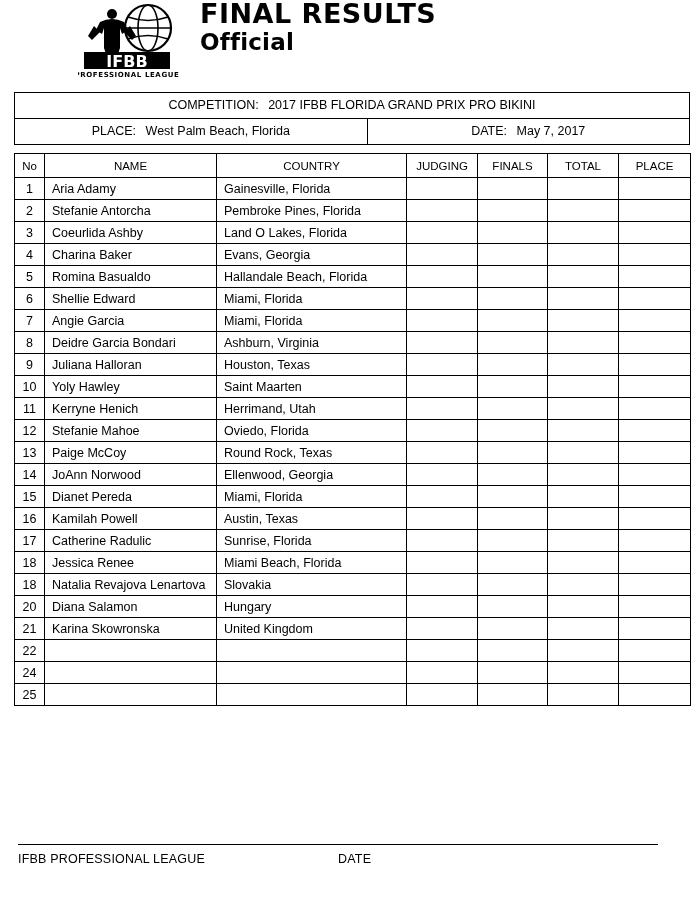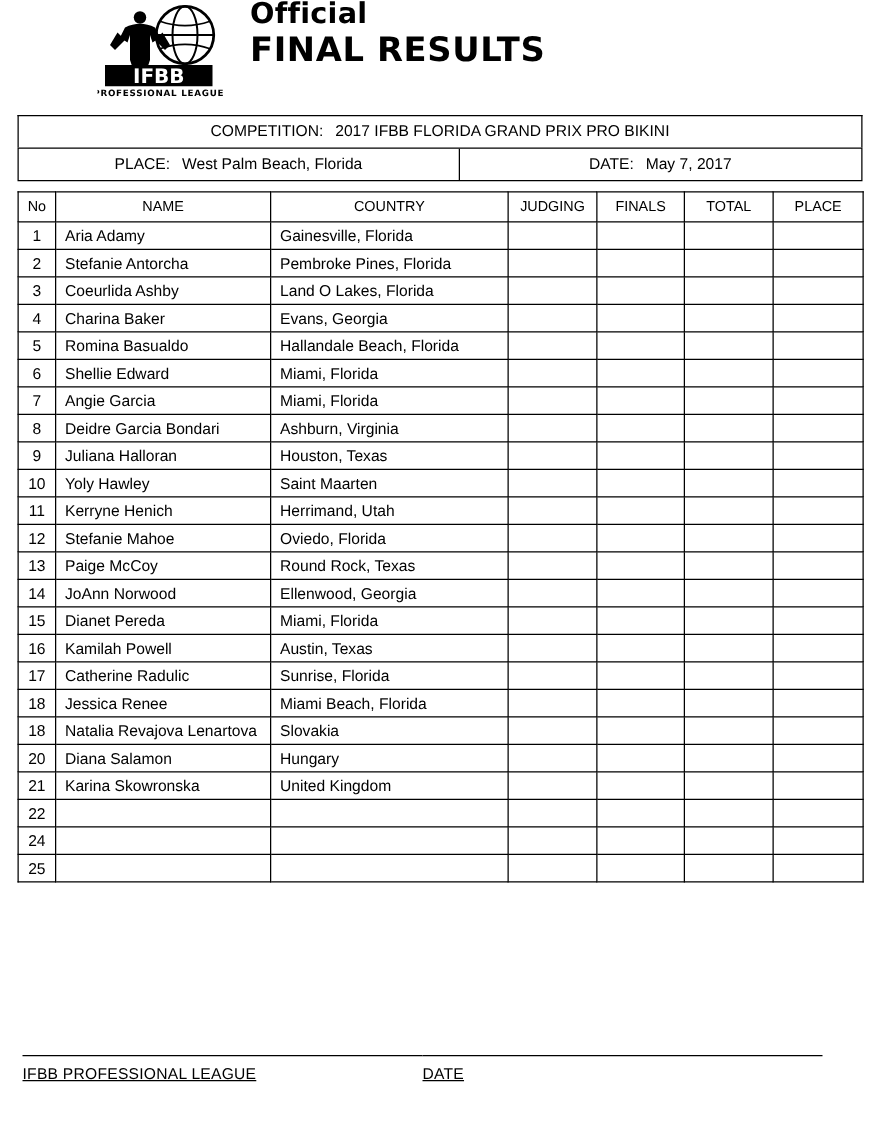--- a/index.html
+++ b/index.html
@@ -118,21 +118,20 @@
   td.name { padding-left: 7px; }
   td.country { padding-left: 7px; }
   td.blank { }
 
   
   .footer {
     position: absolute;
     left: 0;
     bottom: 34px;
     width: 588px;
-    text-decoration: underline;
   }
   .sig-lines {
     display: flex;
     padding: 0 0 0 18px;
   }
   .sig-block { }
   .sig-block.first { width: 340px; }
   .sig-rule {
     border-top: 1.5px solid #000;
     width: 320px;
@@ -166,22 +165,22 @@
             <path d="M52 24 L58 34 L54 38 L46 30 Z"></path>
           </g>
 
           <rect x="6" y="50" width="86" height="17" fill="#000"></rect>
           <text x="49" y="64.5" font-family="DejaVu Sans, sans-serif" font-size="16" font-weight="bold" fill="#fff" text-anchor="middle">IFBB</text>
           <text x="49" y="75" font-family="DejaVu Sans, sans-serif" font-size="7" font-weight="bold" fill="#000" text-anchor="middle" letter-spacing="0.6">PROFESSIONAL LEAGUE</text>
         </svg>
       </div>
     </div>
     <div class="title-wrap">
+      <div class="title-line title-2">FINAL RESULTS</div>
       <div class="title-line title-1">Official</div>
-      <div class="title-line title-2">FINAL RESULTS</div>
     </div>
   </div>
 
   <div class="info">
     <div class="info-row">
       <div class="info-cell full">
         <span class="lbl">COMPETITION:</span>
         <span class="val">2017 IFBB FLORIDA GRAND PRIX PRO BIKINI</span>
       </div>
     </div>

